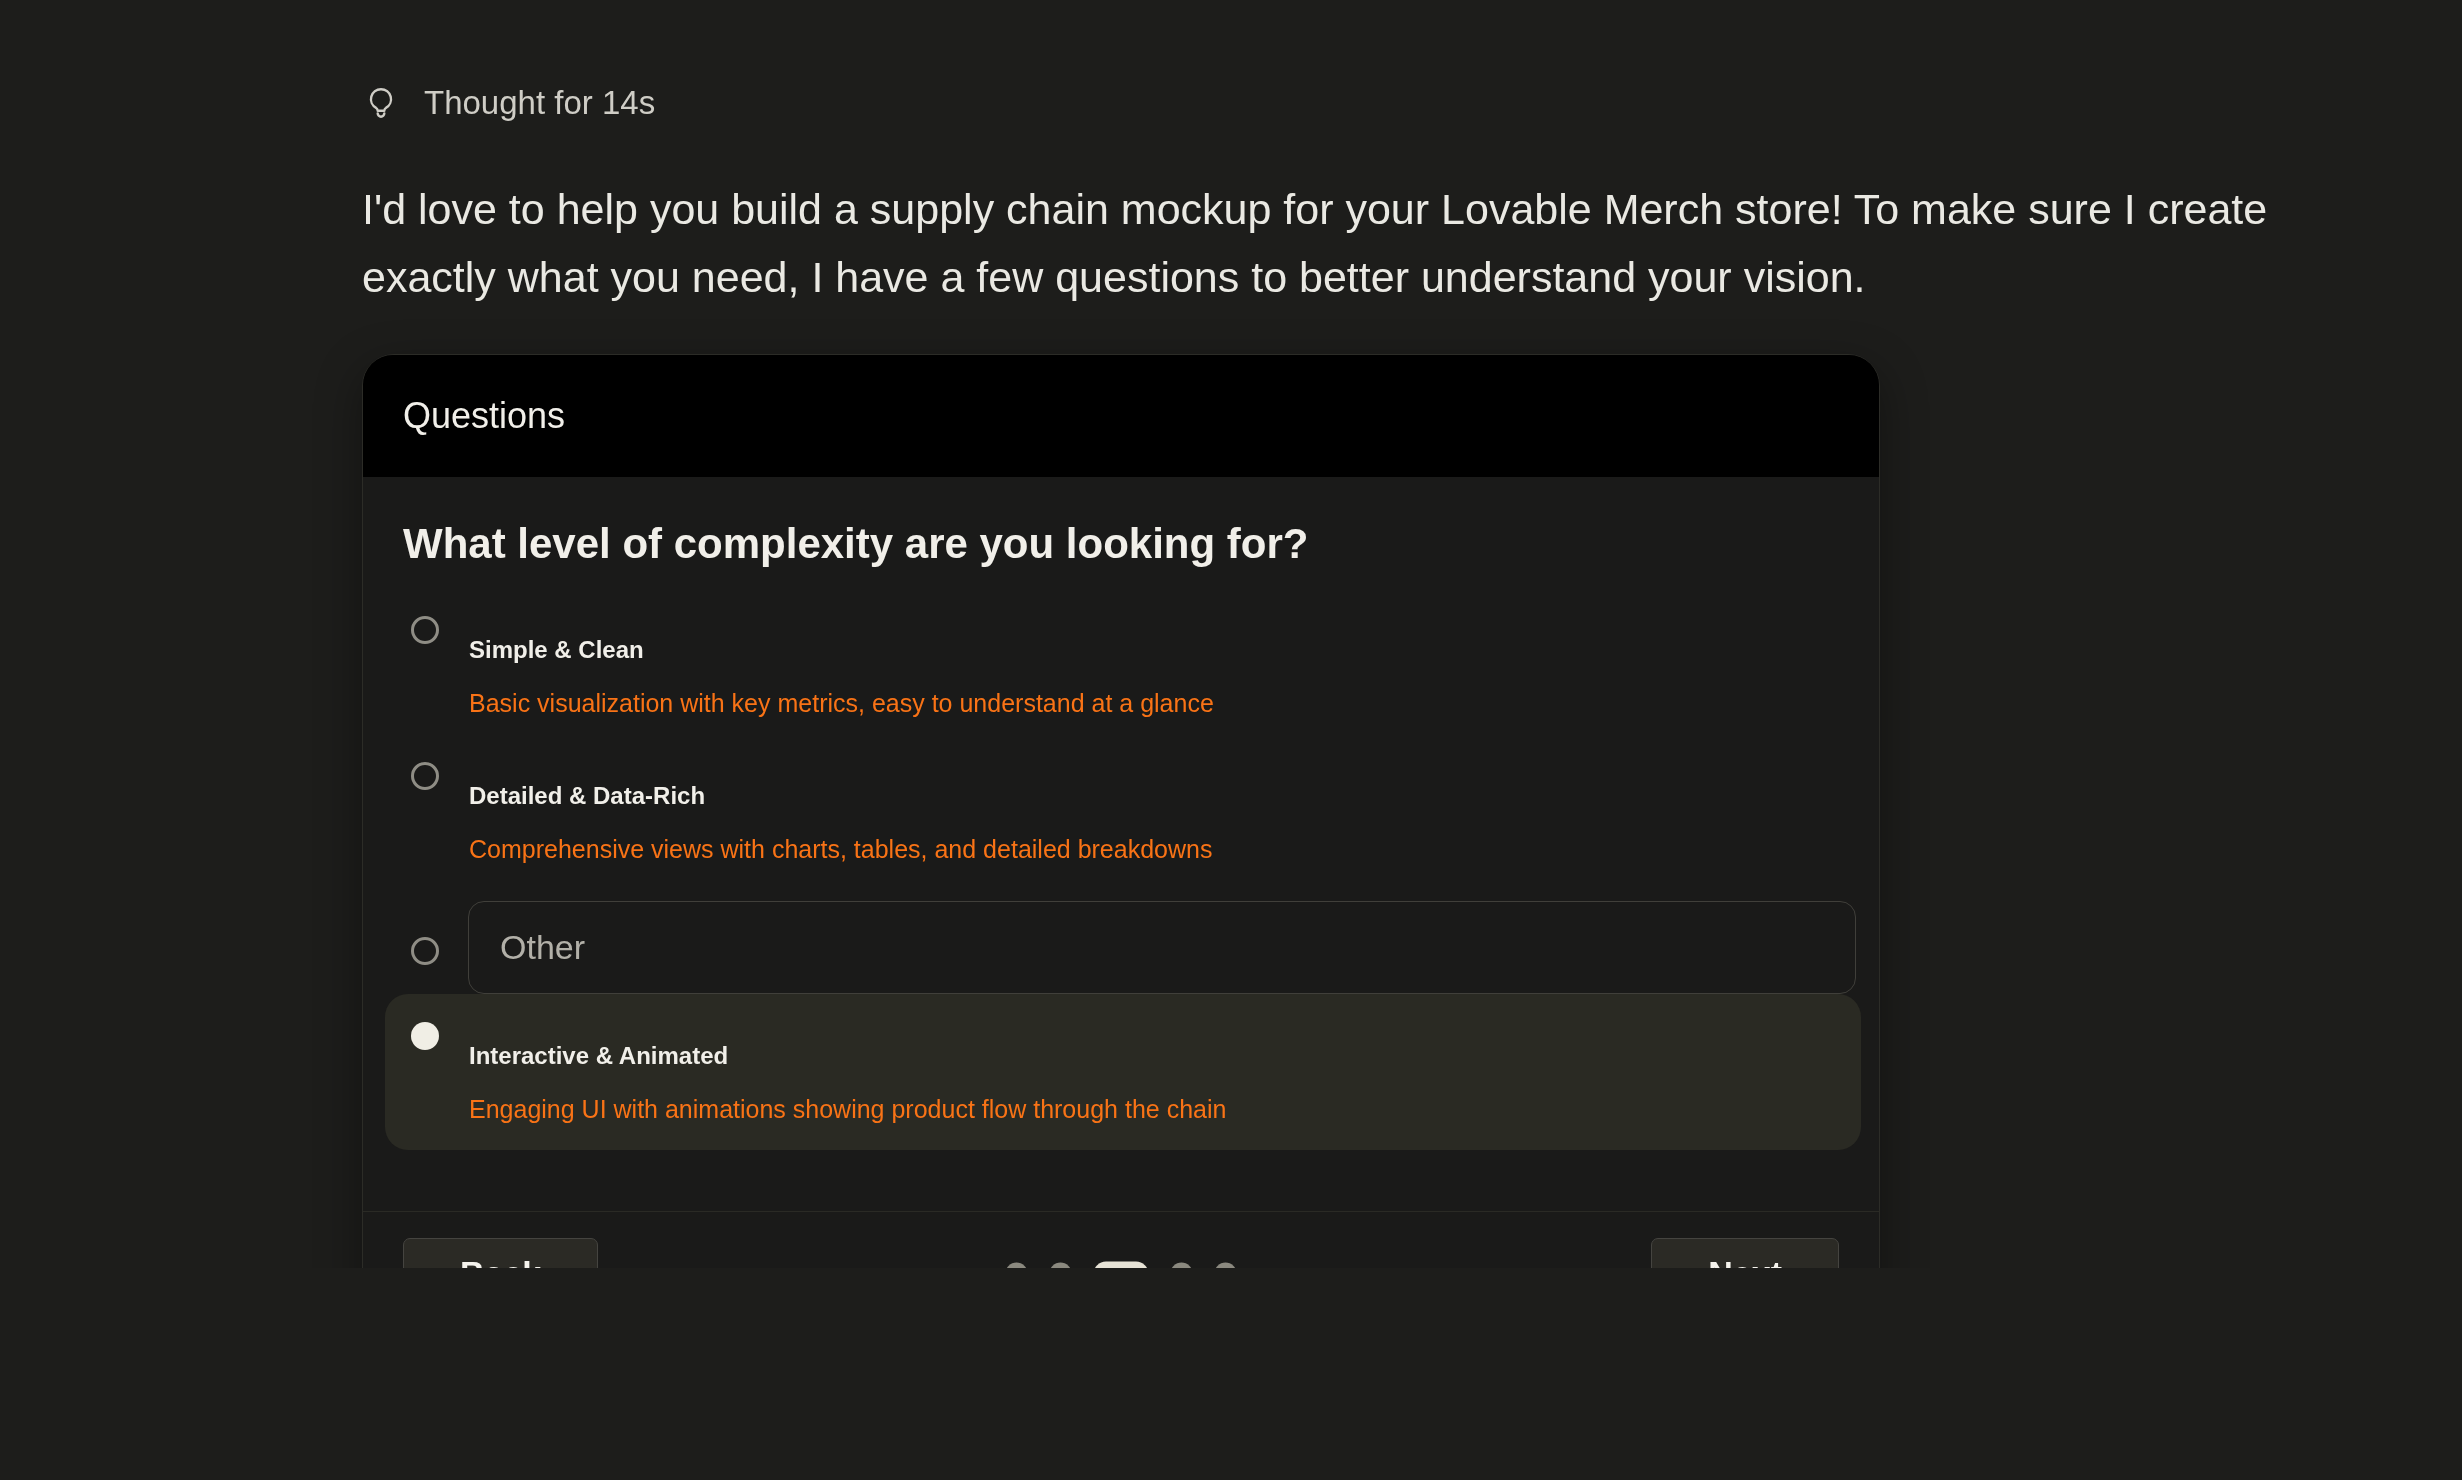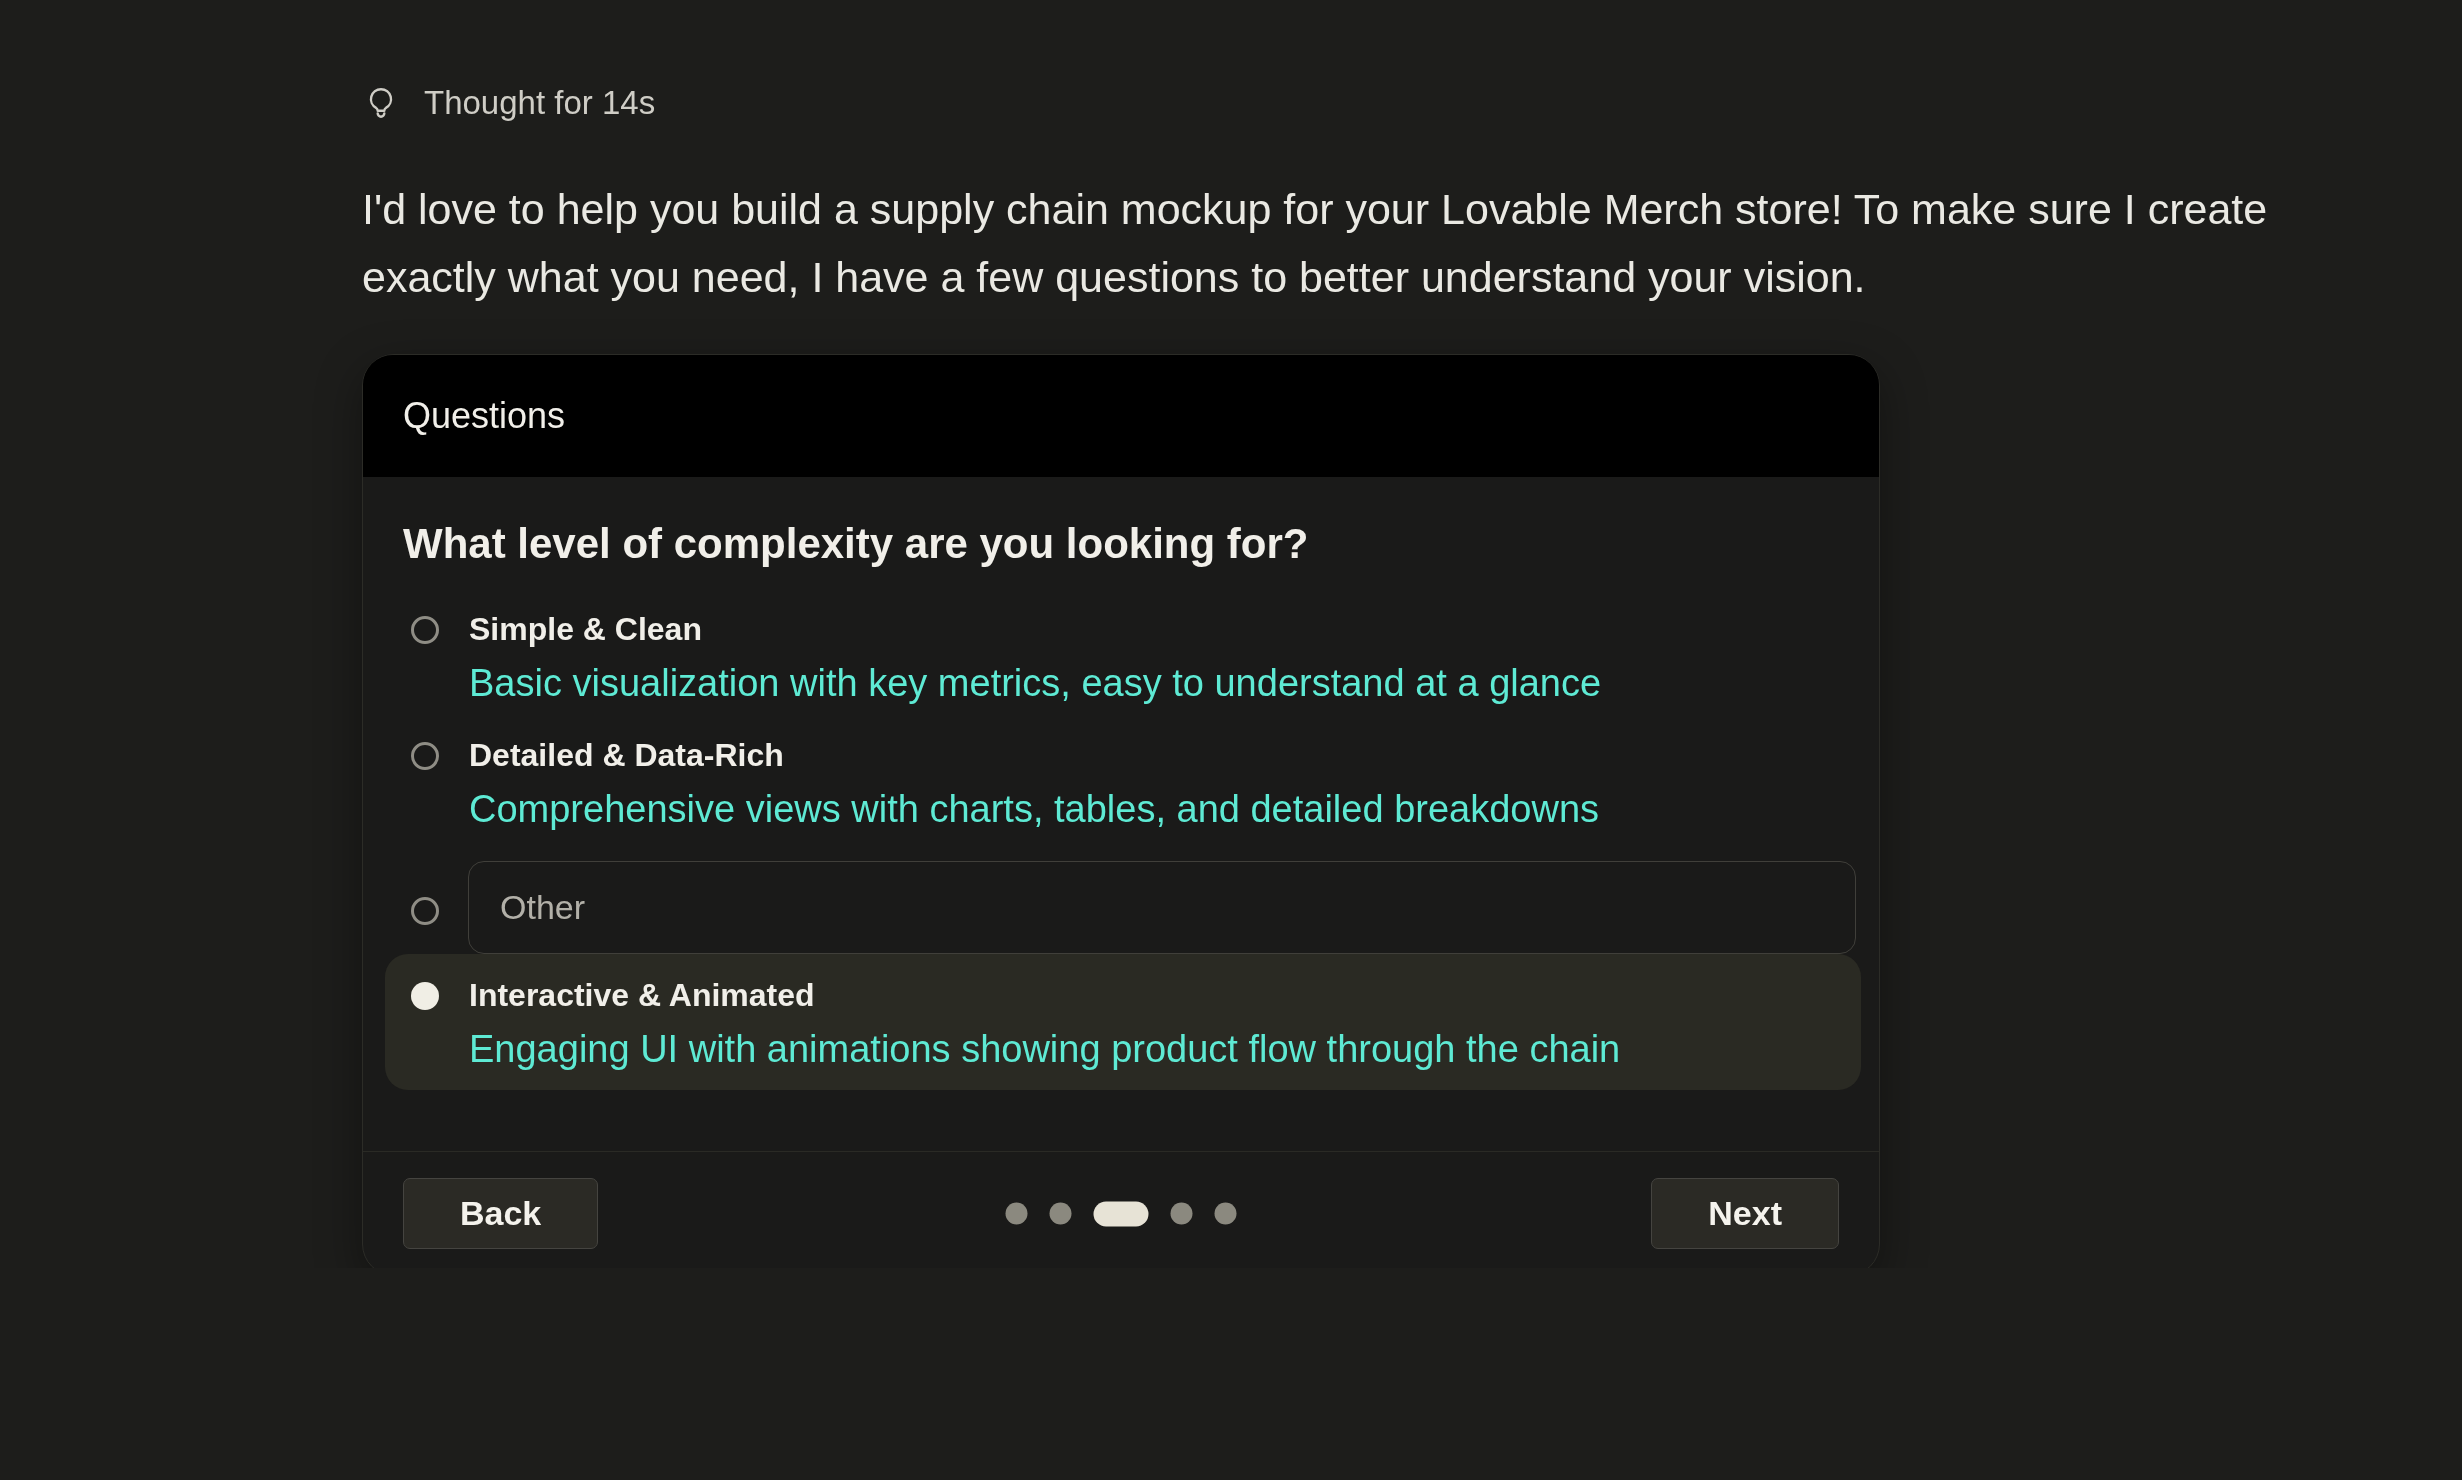--- a/index.html
+++ b/index.html
@@ -35,22 +35,22 @@
   .card-body{padding:45px 40px 44px;}
   .question{font-size:42px;font-weight:700;color:#f1efe9;line-height:44px;}
 
   .options{margin-top:43px;}
   .option{display:flex;align-items:flex-start;padding-left:8px;margin-bottom:32px;}
   .radio{
     flex:none;width:28px;height:28px;box-sizing:border-box;
     border:3.4px solid #8f8d85;border-radius:50%;margin-top:7px;cursor:pointer;
   }
   .option-text{margin-left:30px;}
-  .option-label{font-size:32px;font-weight:700;color:#f1efe9;line-height:41px;}
-  .option-desc{margin-top:14px;font-size:38px;color:#5eead4;line-height:39px;}
+  .option-label{font-size:24px;font-weight:700;color:#f1efe9;line-height:41px;margin-top:20px;}
+  .option-desc{margin-top:14px;font-size:25px;color:#f97316;line-height:39px;}
 
   .option.selected{
     background:#2a2a23;border-radius:23px;
     margin:0 -22px 17px -18.4px;
     padding:21px 22px 21px 26.4px;
   }
   .option.selected .radio{background:#f0eee5;border:none;}
 
   .option-other{display:flex;align-items:center;padding-left:8px;margin-bottom:0;}
   .other-input{

